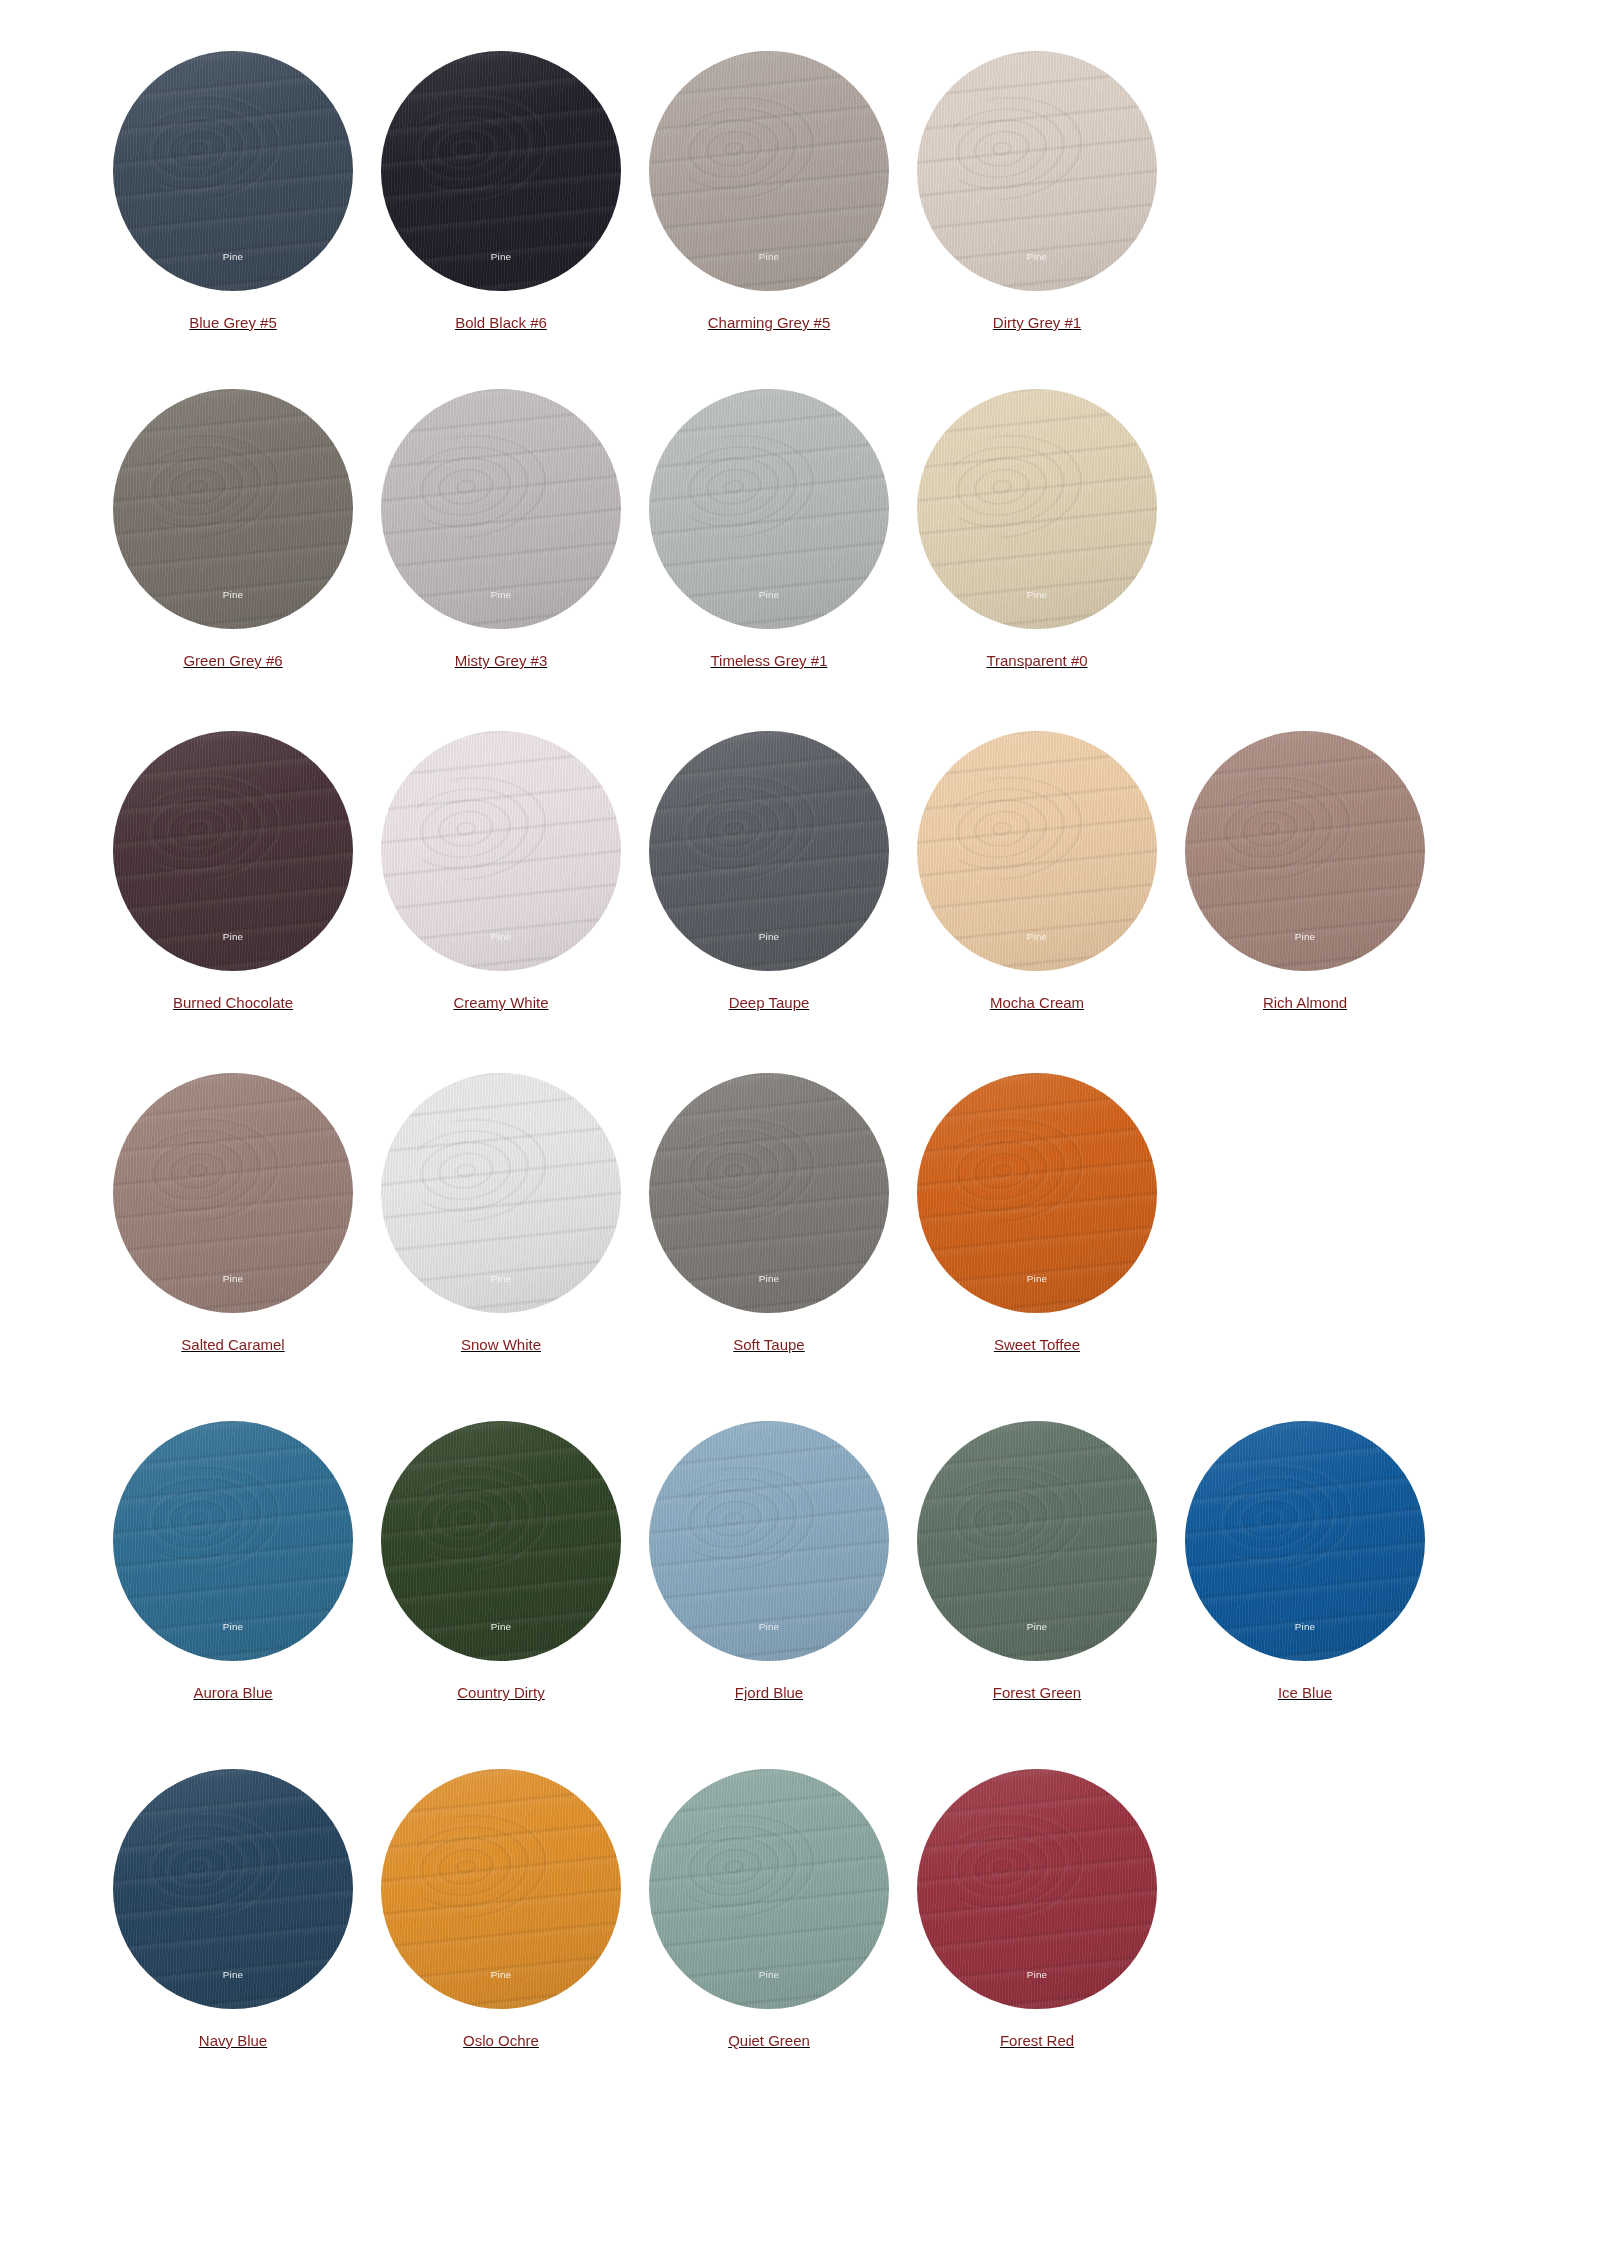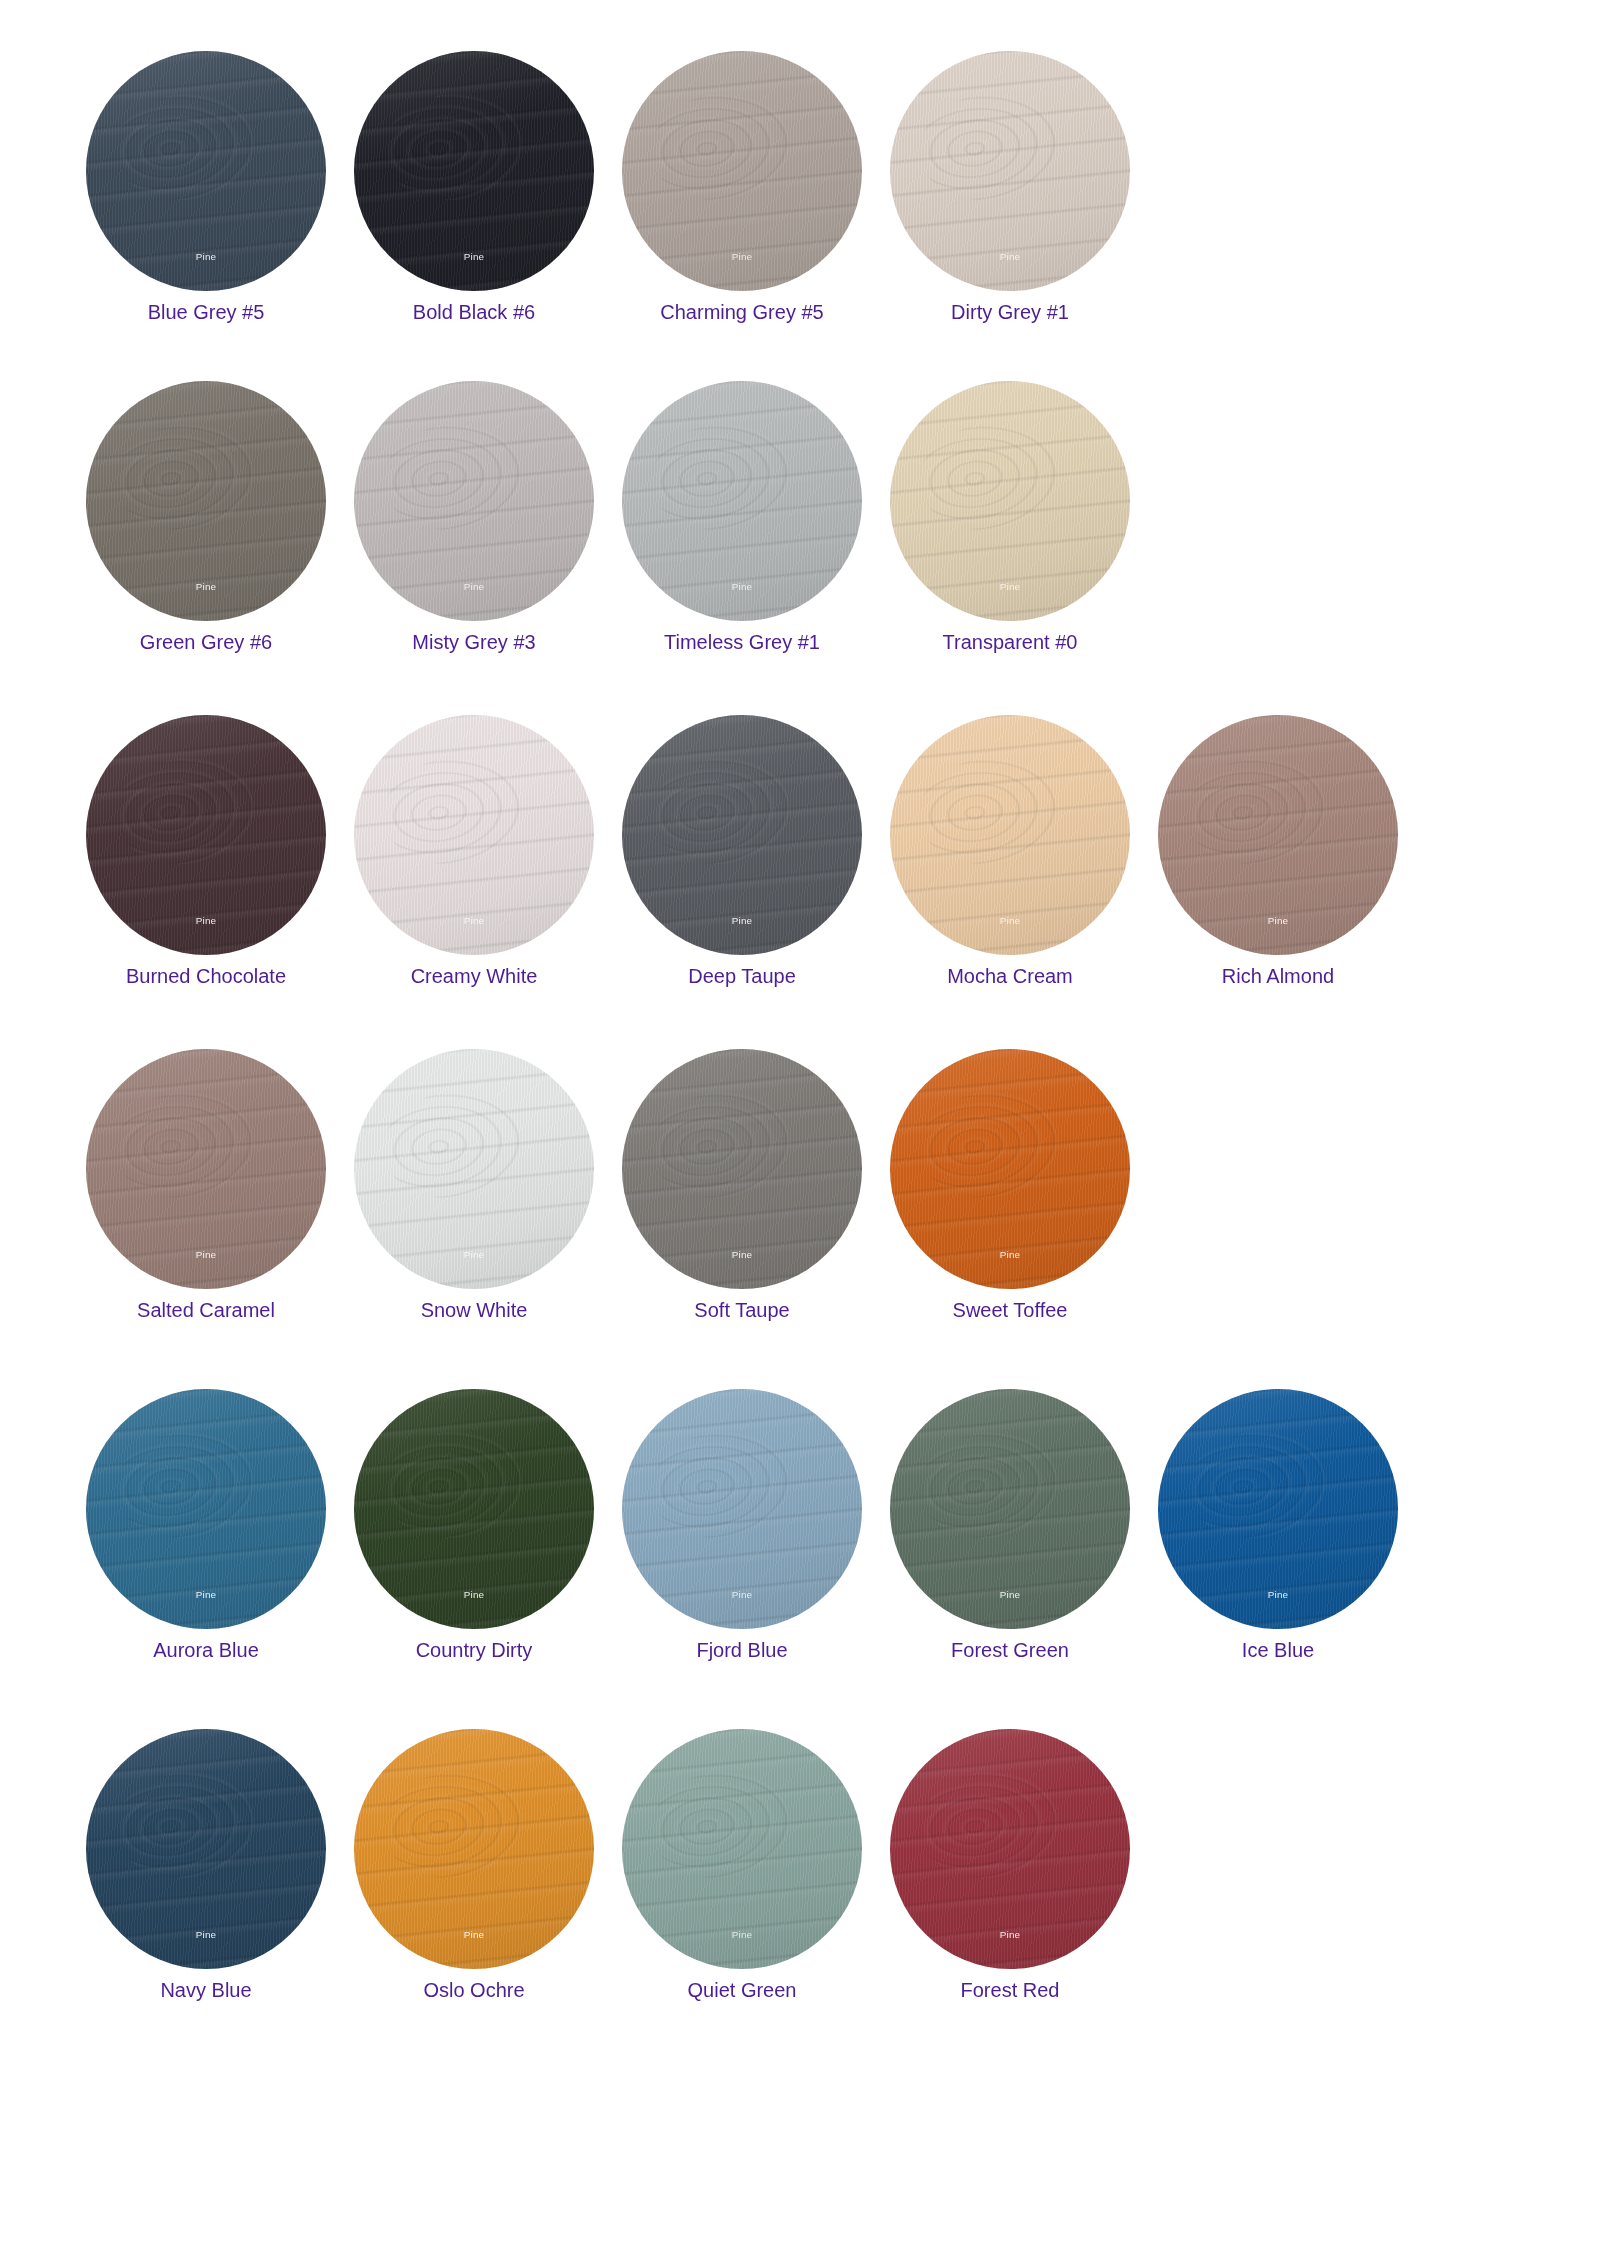--- a/index.html
+++ b/index.html
@@ -22,22 +22,23 @@
     height: 2267px;
     background: #ffffff;
     padding: 0;
     box-sizing: border-box;
   }
 
   .swatch-row {
     display: flex;
     flex-direction: row;
     align-items: flex-start;
-    padding-left: 72px;
+    padding-left: 99px;
     box-sizing: border-box;
+    text-decoration: underline;
   }
 
   .swatch-cell {
     width: 268px;
     flex: 0 0 268px;
     display: flex;
     flex-direction: column;
     align-items: center;
     box-sizing: border-box;
   }
@@ -122,23 +123,23 @@
     font-family: "Liberation Sans", sans-serif;
     letter-spacing: 0.2px;
     pointer-events: none;
     z-index: 5;
   }
   .swatch-disc.light-face .pine-tag {
     color: rgba(255,255,255,0.78);
   }
 
   .swatch-label {
-    margin-top: 9px;
-    font-size: 20px;
-    color: #4c1d95;
+    margin-top: 23px;
+    font-size: 15px;
+    color: #7f1d1d;
     font-family: "Liberation Sans", sans-serif;
     text-align: center;
     line-height: 1.2;
     white-space: nowrap;
   }
 
   .row-gap-1 { margin-top: 51px; }
   .row-gap-2 { margin-top: 57px; }
   .row-gap-3 { margin-top: 61px; }
   .row-gap-4 { margin-top: 61px; }

